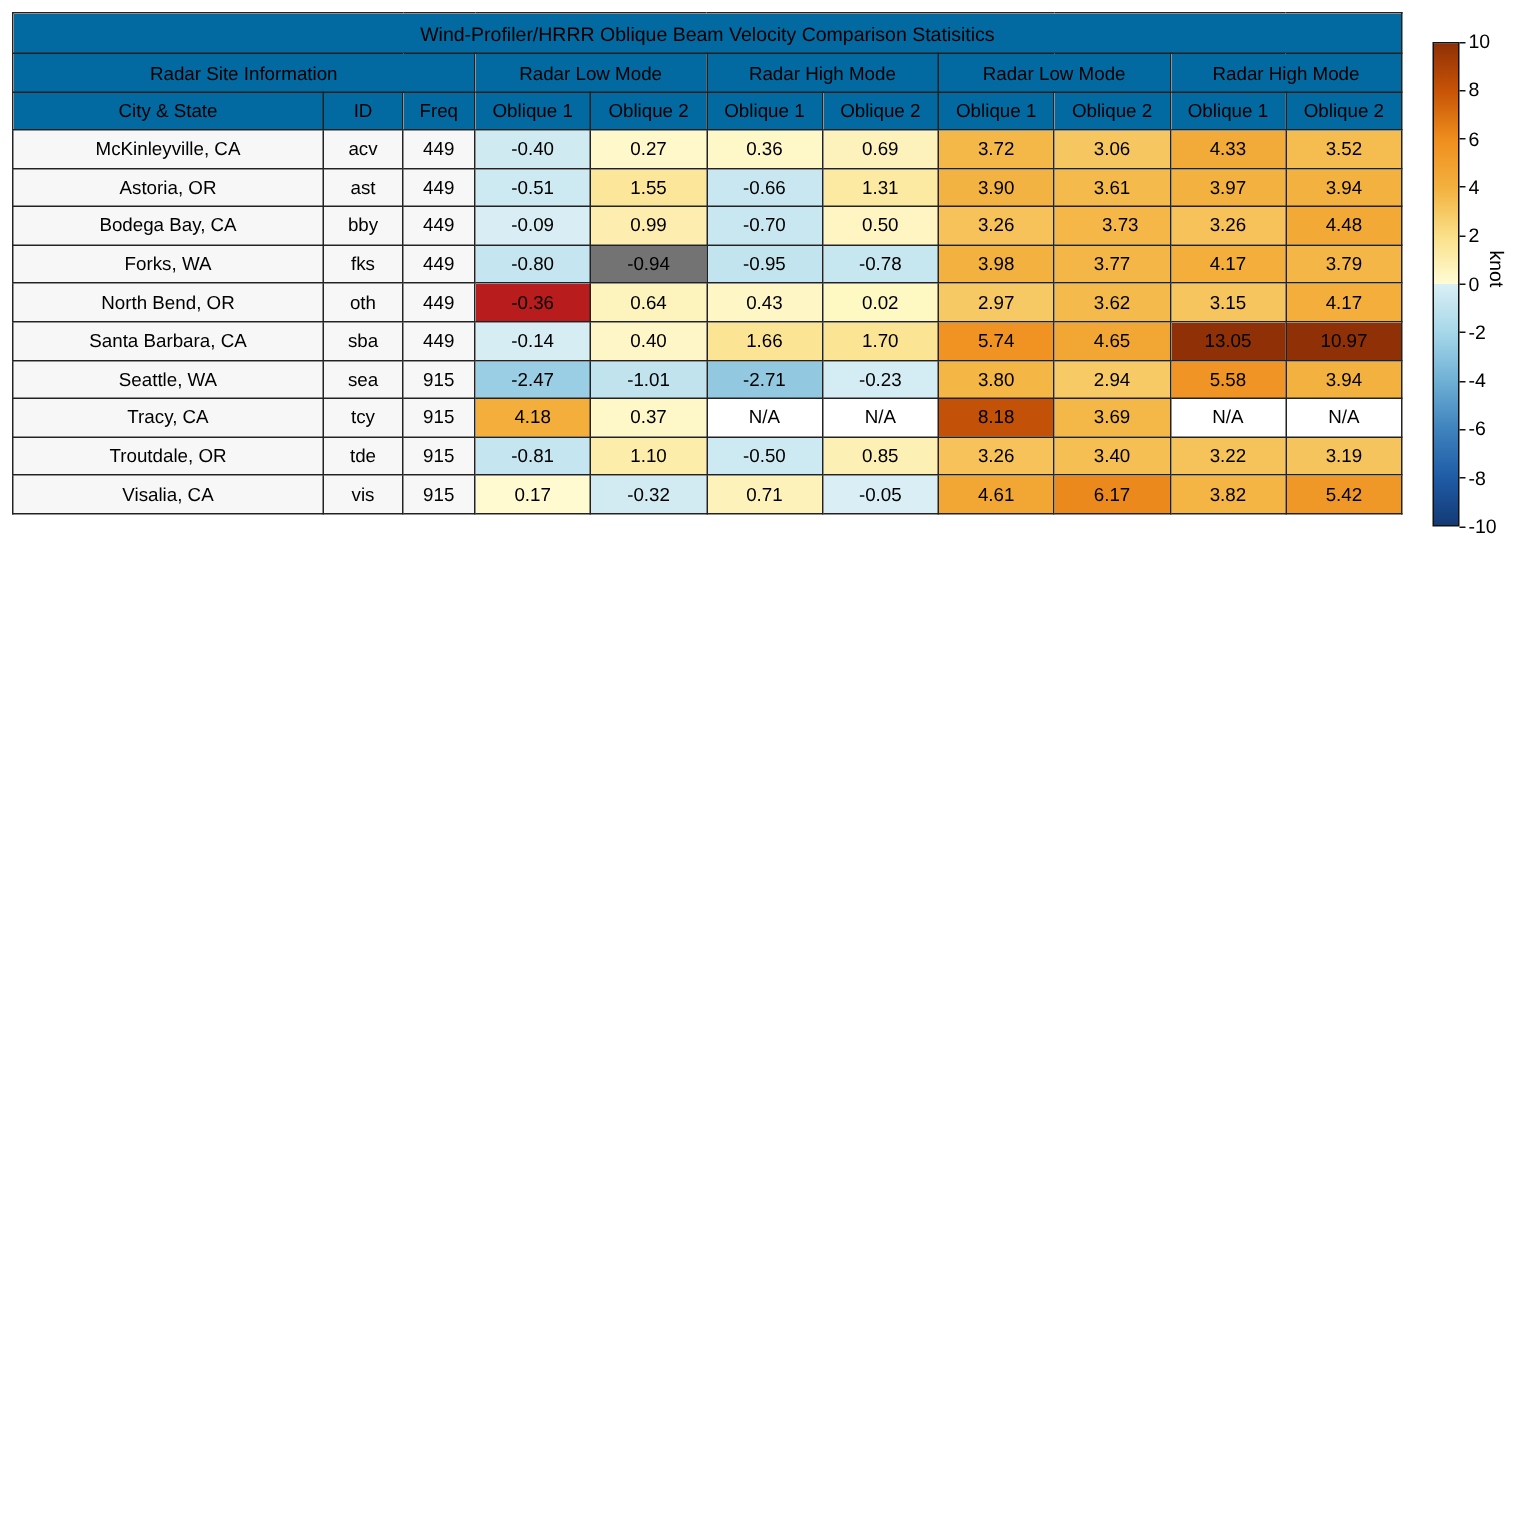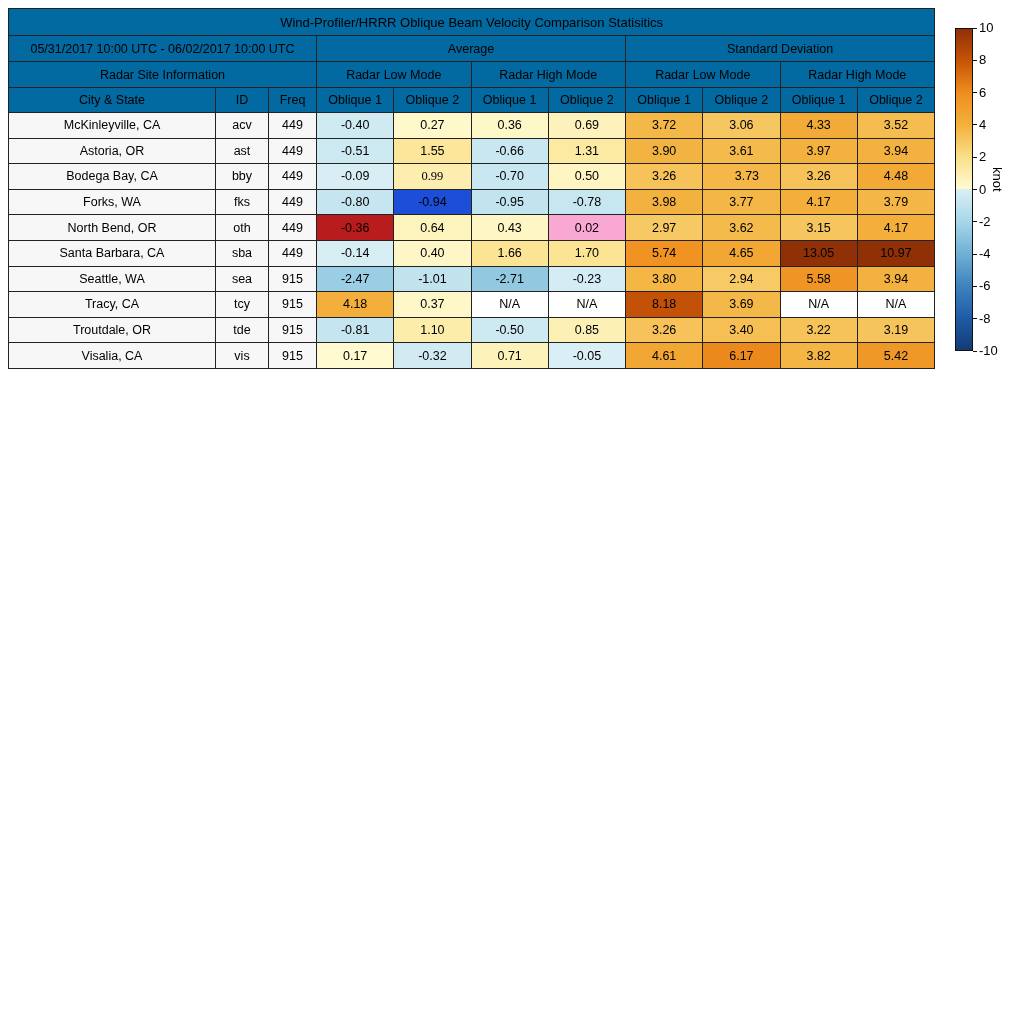--- a/index.html
+++ b/index.html
@@ -50,25 +50,20 @@
         <col style="width:77.25px">
         <col style="width:77.25px">
       <col style="width:77.25px">
         <col style="width:77.25px">
         <col style="width:77.25px">
         <col style="width:77.25px">
     </colgroup>
     <tbody>
       <tr class="title-row">
         <td class="hdr" colspan="11">Wind-Profiler/HRRR Oblique Beam Velocity Comparison Statisitics</td>
-      </tr>
-      <tr class="h2">
-        <td class="hdr" colspan="3">05/31/2017 10:00 UTC - 06/02/2017 10:00 UTC</td>
-        <td class="hdr" colspan="4">Average</td>
-        <td class="hdr" colspan="4">Standard Deviation</td>
       </tr>
       <tr class="h3">
         <td class="hdr" colspan="3">Radar Site Information</td>
         <td class="hdr" colspan="2">Radar Low Mode</td>
         <td class="hdr" colspan="2">Radar High Mode</td>
         <td class="hdr" colspan="2">Radar Low Mode</td>
         <td class="hdr" colspan="2">Radar High Mode</td>
       </tr>
       <tr class="h4">
         <td class="hdr">City &amp; State</td>
@@ -111,51 +106,51 @@
       <td style="background: rgb(244, 186, 76);">3.61</td>
       <td style="background: rgb(243, 178, 63);">3.97</td>
       <td style="background: rgb(243, 178, 64);">3.94</td>
     </tr>
 
     <tr>
       <td class="lbl">Bodega Bay, CA</td>
       <td class="lbl">bby</td>
       <td class="lbl">449</td>
       <td style="background: rgb(216, 238, 244);">-0.09</td>
-      <td style="background: rgb(253, 238, 175); font-family: Liberation Serif, serif;">0.99</td>
+      <td style="background: rgb(253, 238, 175);">0.99</td>
       <td style="background: rgb(200, 231, 240);">-0.70</td>
       <td style="background: rgb(254, 245, 195);">0.50</td>
       <td style="background: rgb(246, 194, 89);">3.26</td>
       <td style="background: rgb(244, 183, 72); padding-left: 13px;">3.73</td>
       <td style="background: rgb(246, 194, 89);">3.26</td>
       <td style="background: rgb(242, 169, 54);">4.48</td>
     </tr>
 
     <tr>
       <td class="lbl">Forks, WA</td>
       <td class="lbl">fks</td>
       <td class="lbl">449</td>
       <td style="background: rgb(197, 229, 240);">-0.80</td>
-      <td style="background: #1d4ed8;">-0.94</td>
+      <td style="background: #737373;">-0.94</td>
       <td style="background: rgb(193, 228, 239);">-0.95</td>
       <td style="background: rgb(198, 230, 240);">-0.78</td>
       <td style="background: rgb(243, 177, 63);">3.98</td>
       <td style="background: rgb(244, 182, 71);">3.77</td>
       <td style="background: rgb(243, 174, 59);">4.17</td>
       <td style="background: rgb(244, 182, 70);">3.79</td>
     </tr>
 
     <tr>
       <td class="lbl">North Bend, OR</td>
       <td class="lbl">oth</td>
       <td class="lbl">449</td>
       <td style="background: #b91c1c;">-0.36</td>
       <td style="background: rgb(253, 243, 189);">0.64</td>
       <td style="background: rgb(254, 246, 197);">0.43</td>
-      <td style="background: #f9a8d4; margin-top: 36px;">0.02</td>
+      <td style="background: #fef9c3; margin-top: 36px;">0.02</td>
       <td style="background: rgb(247, 201, 100);">2.97</td>
       <td style="background: rgb(244, 186, 76);">3.62</td>
       <td style="background: rgb(246, 197, 93);">3.15</td>
       <td style="background: rgb(243, 174, 59);">4.17</td>
     </tr>
 
     <tr>
       <td class="lbl">Santa Barbara, CA</td>
       <td class="lbl">sba</td>
       <td class="lbl">449</td>

